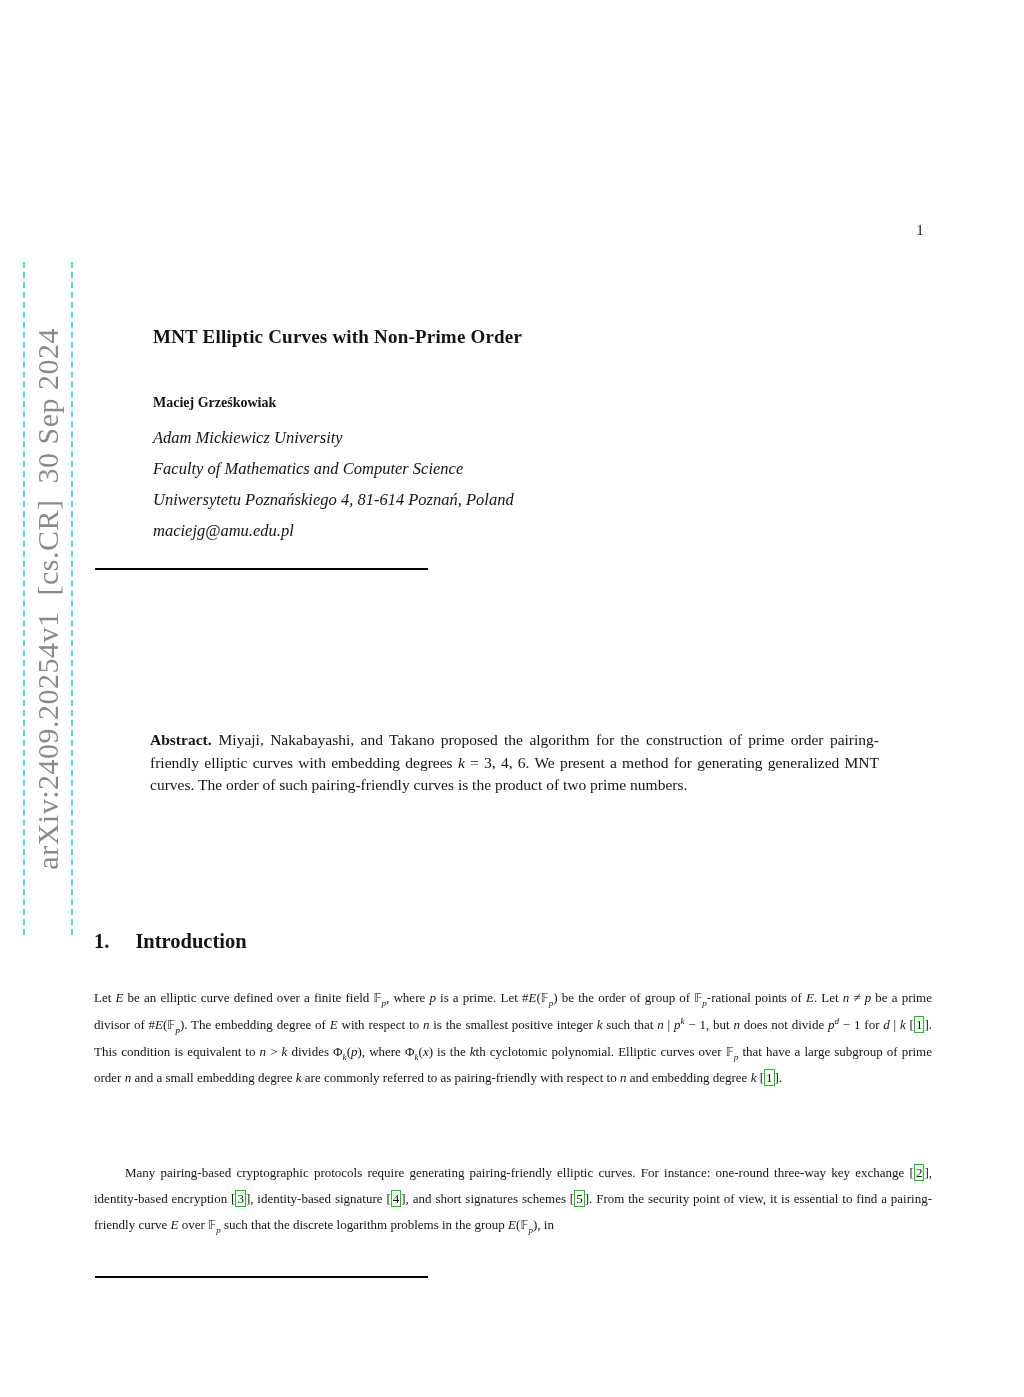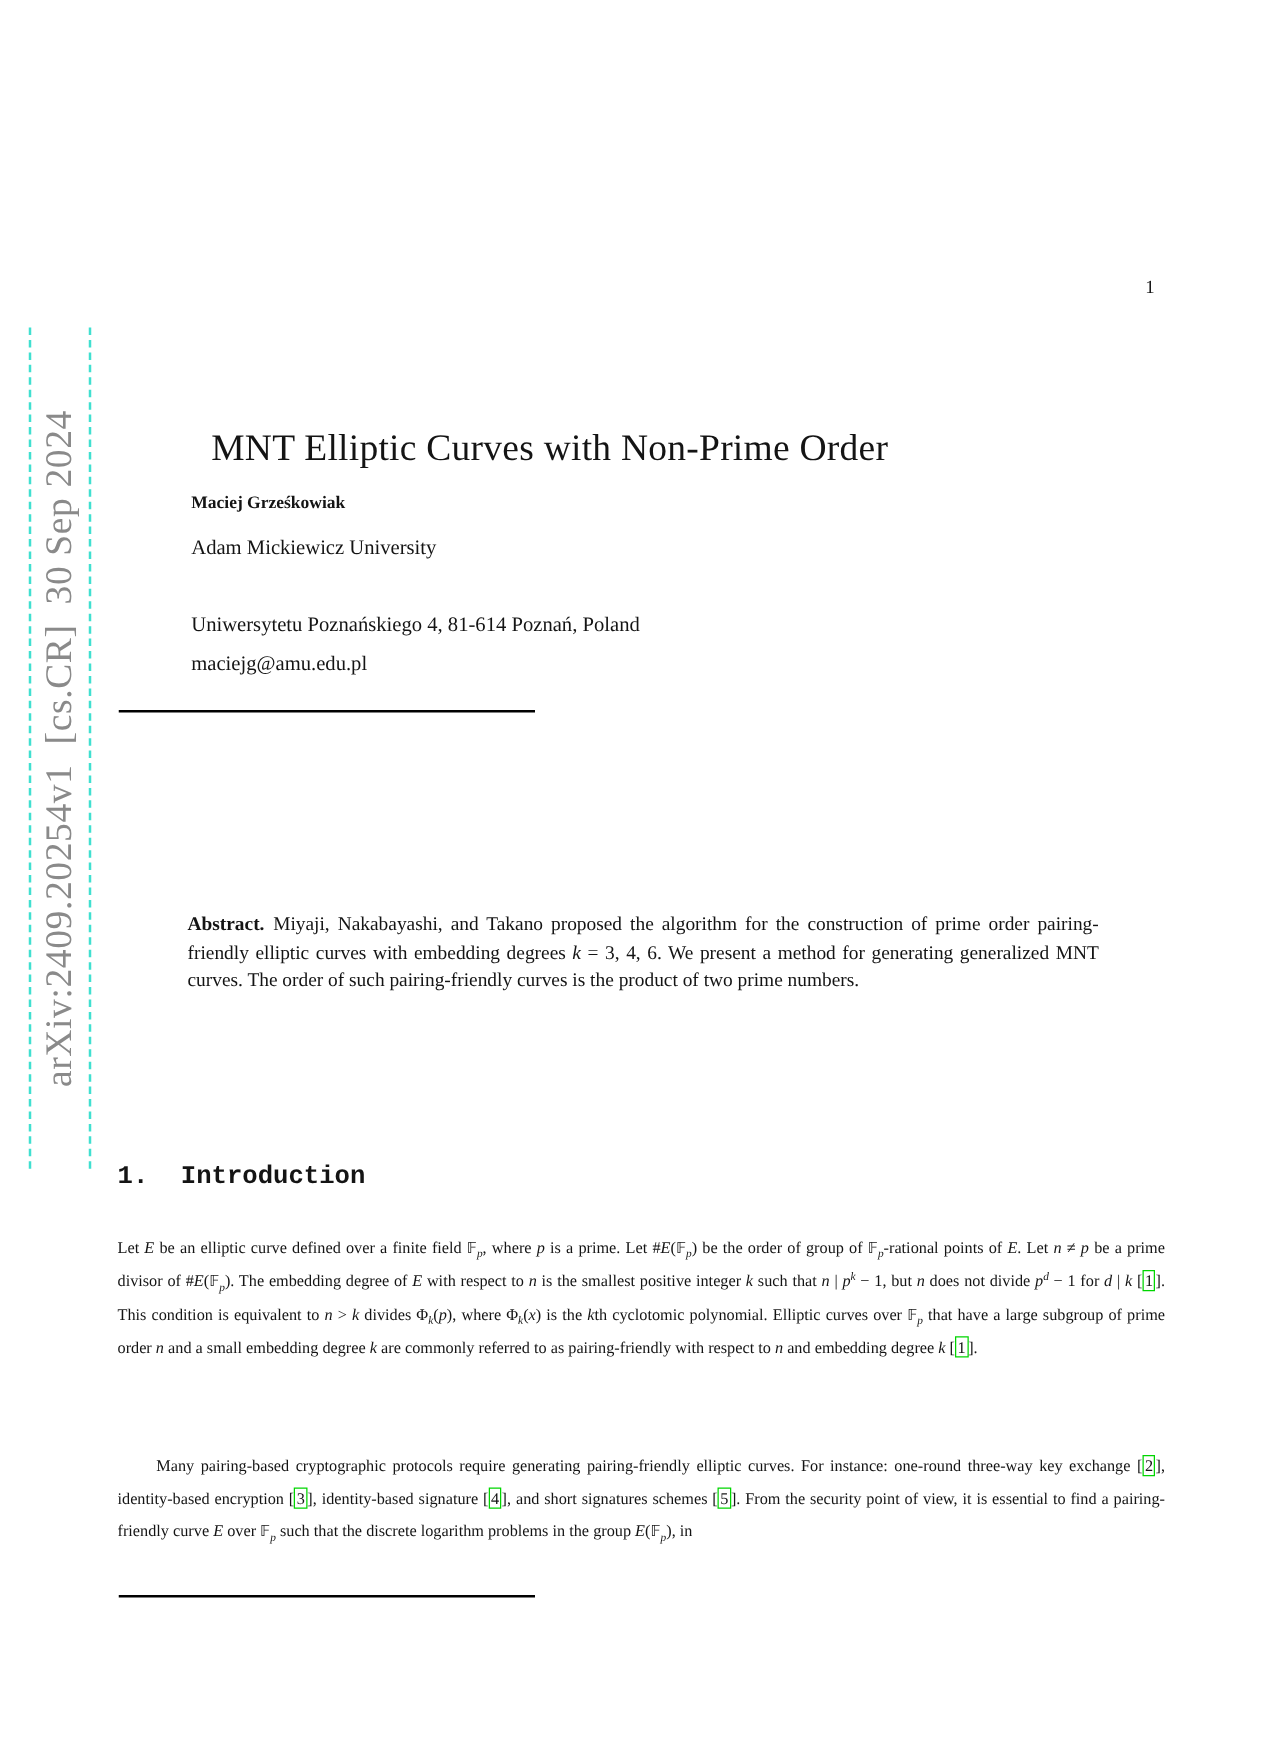--- a/index.html
+++ b/index.html
@@ -9,36 +9,36 @@
   
   .arxiv-stamp{position:absolute;left:23px;top:262px;width:46px;height:673px;
     border-left:2px dashed #40e0d0;border-right:2px dashed #40e0d0;
     display:flex;align-items:center;justify-content:center;}
   .arxiv-text{writing-mode:vertical-rl;transform:rotate(180deg);
     font-size:30px;color:#8a8a8a;white-space:pre;letter-spacing:0.5px;
     font-family:"Liberation Serif","DejaVu Serif",serif;cursor:pointer;}
 
   .page-number{position:absolute;left:908px;top:222px;width:24px;text-align:center;font-size:15px;}
 
-  .title{position:absolute;left:153px;top:326px;margin:16px;font-size:30px;font-weight:400;letter-spacing:0.2px;}
+  .title{position:absolute;left:153px;top:326px;margin:0;font-size:19px;font-weight:700;letter-spacing:0.2px;}
 
   .author-name{position:absolute;left:153px;top:395px;font-size:14px;font-weight:700;}
-  .affil{position:absolute;left:153px;font-size:16.5px;}
+  .affil{position:absolute;left:153px;font-style:italic;font-size:16.5px;}
   .affil-0{top:428px}.affil-1{top:459px}.affil-2{top:490px}.affil-3{top:521px}
 
   .title-rule{position:absolute;left:95px;top:568px;width:333px;height:2px;background:#000;}
 
   .abstract{position:absolute;left:150px;top:729px;width:729px;margin:0;
     font-size:15.5px;line-height:22.5px;text-align:justify;}
   .abstract b{margin-right:7px;}
 
   .keywords{position:absolute;left:150px;top:861px;width:729px;margin:0;font-size:15.5px;}
   .keywords b{margin-right:13px;}
 
-  .section{position:absolute;left:94px;top:930px;margin:0;font-size:20.5px;font-weight:700;font-family:Liberation Mono, monospace;}
+  .section{position:absolute;left:94px;top:930px;margin:0;font-size:20.5px;font-weight:700;}
   .sec-title{margin-left:26px;}
 
   .body{position:absolute;left:94px;width:838px;margin:0;
     font-size:13px;line-height:25.8px;text-align:justify;}
   .para1{top:985px;}
   .para2{top:1160px;text-indent:31px;}
 
   sub,sup{font-size:70%;line-height:0;}
   .bb{font-family:"DejaVu Sans","DejaVu Serif",serif;font-size:0.92em;}
   .cb{border:1.5px solid #00d500;padding:0 1px;cursor:pointer;}
@@ -54,20 +54,21 @@
   <div class="arxiv-stamp">
     <span class="arxiv-text">arXiv:2409.20254v1  [cs.CR]  30 Sep 2024</span>
   </div>
 
   <div class="page-number">1</div>
 
   <h1 class="title">MNT Elliptic Curves with Non-Prime Order</h1>
 
   <div class="author-name">Maciej Grześkowiak</div>
   <div class="affil affil-0">Adam Mickiewicz University</div>
+  <div class="affil affil-1">Faculty of Mathematics and Computer Science</div>
   <div class="affil affil-2">Uniwersytetu Poznańskiego 4, 81-614 Poznań, Poland</div>
   <div class="affil affil-3">maciejg@amu.edu.pl</div>
 
   <div class="title-rule"></div>
 
   <p class="abstract">
     <b>Abstract.</b><span>Miyaji, Nakabayashi, and Takano proposed the algorithm for the construction of prime order pairing-friendly elliptic curves with embedding degrees <i>k</i> = 3, 4, 6. We present a method for generating generalized MNT curves. The order of such pairing-friendly curves is the product of two prime numbers.</span>
   </p>
 
 

